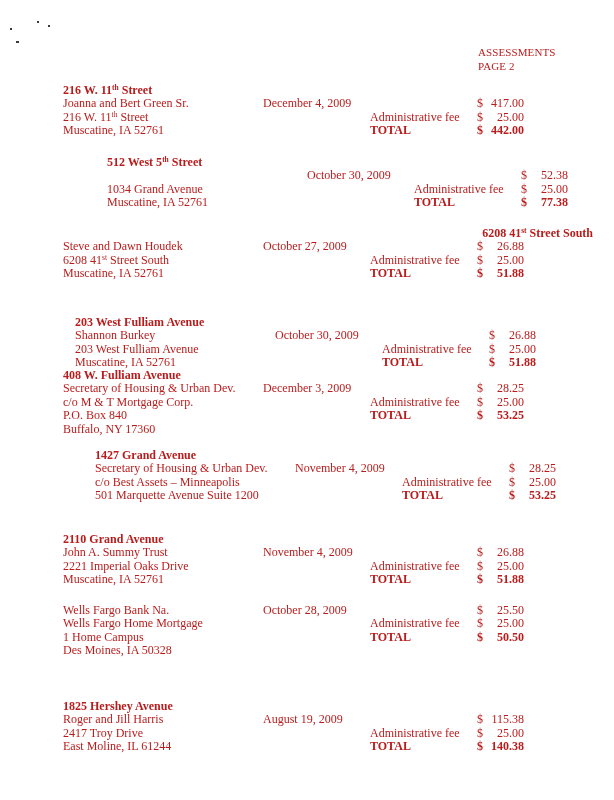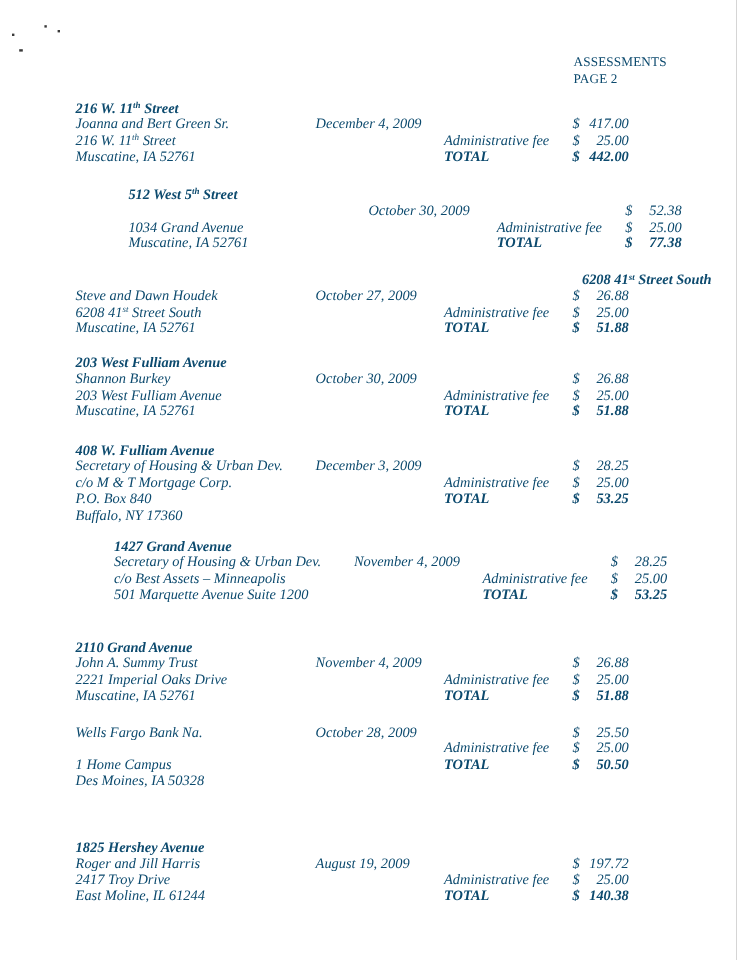--- a/index.html
+++ b/index.html
@@ -4,21 +4,21 @@
 <style>
   html, body { margin: 0; padding: 0; background: #888; }
   .page {
     position: relative;
     width: 614px;
     height: 800px;
     margin: 0 auto;
     background: #ffffff;
     font-family: "Liberation Serif", serif;
     font-size: 12px;
-    color: #0c4a6e;
+    color: #b91c1c;
     overflow: hidden;
   }
   
   .dot { position: absolute; background: #3a3a3a; }
   .dot.d1 { left: 37px; top: 21px; width: 2px; height: 2px; }
   .dot.d2 { left: 48px; top: 25px; width: 2px; height: 2px; }
   .dot.d3 { left: 10px; top: 28px; width: 2px; height: 2px; }
   .dot.d4 { left: 16px; top: 41px; width: 3px; height: 2px; }
 
   .page-header {
@@ -33,21 +33,20 @@
 
   .block {
     position: absolute;
     left: 63px;
     width: 530px;
   }
   .line {
     position: relative;
     height: 13.4px;
     white-space: nowrap;
-    font-style: italic;
   }
   .heading { font-weight: bold; }
   .cell { position: absolute; top: 0; }
   .cell.left { left: 0; }
   .cell.date { left: 200px; }
   .cell.fee  { left: 307px; }
   .cell.amt  { left: 414px; width: 47px; }
   .amt .cur { position: absolute; left: 0; }
   .amt .val { position: absolute; right: 0; }
   .bold { font-weight: bold; }
@@ -147,21 +146,21 @@
         </div>
         <div class="line">
           <span class="cell left">Muscatine, IA 52761</span>
           <span class="cell fee bold">TOTAL</span>
           <span class="cell amt bold">
             <span class="cur">$</span>
             <span class="val">51.88</span>
           </span>
         </div>
       </div>
-      <div class="block" style="top: 295px;">
+      <div class="block" style="top: 315px; margin-left: 12px;">
         <div class="line heading">203 West Fulliam Avenue</div>
         <div class="line">
           <span class="cell left">Shannon Burkey</span>
           <span class="cell date">October 30, 2009</span>
           <span class="cell amt">
             <span class="cur">$</span>
             <span class="val">26.88</span>
           </span>
         </div>
         <div class="line">
@@ -268,20 +267,21 @@
       <div class="block" style="top: 603px;">
         <div class="line">
           <span class="cell left">Wells Fargo Bank Na.</span>
           <span class="cell date">October 28, 2009</span>
           <span class="cell amt">
             <span class="cur">$</span>
             <span class="val">25.50</span>
           </span>
         </div>
         <div class="line">
+          <span class="cell left">Wells Fargo Home Mortgage</span>
           <span class="cell fee">Administrative fee</span>
           <span class="cell amt">
             <span class="cur">$</span>
             <span class="val">25.00</span>
           </span>
         </div>
         <div class="line">
           <span class="cell left">1 Home Campus</span>
           <span class="cell fee bold">TOTAL</span>
           <span class="cell amt bold">
@@ -293,21 +293,21 @@
           <span class="cell left">Des Moines, IA 50328</span>
         </div>
       </div>
       <div class="block" style="top: 699px;">
         <div class="line heading">1825 Hershey Avenue</div>
         <div class="line">
           <span class="cell left">Roger and Jill Harris</span>
           <span class="cell date">August 19, 2009</span>
           <span class="cell amt">
             <span class="cur">$</span>
-            <span class="val">197.72</span>
+            <span class="val">115.38</span>
           </span>
         </div>
         <div class="line">
           <span class="cell left">2417 Troy Drive</span>
           <span class="cell fee">Administrative fee</span>
           <span class="cell amt">
             <span class="cur">$</span>
             <span class="val">25.00</span>
           </span>
         </div>

